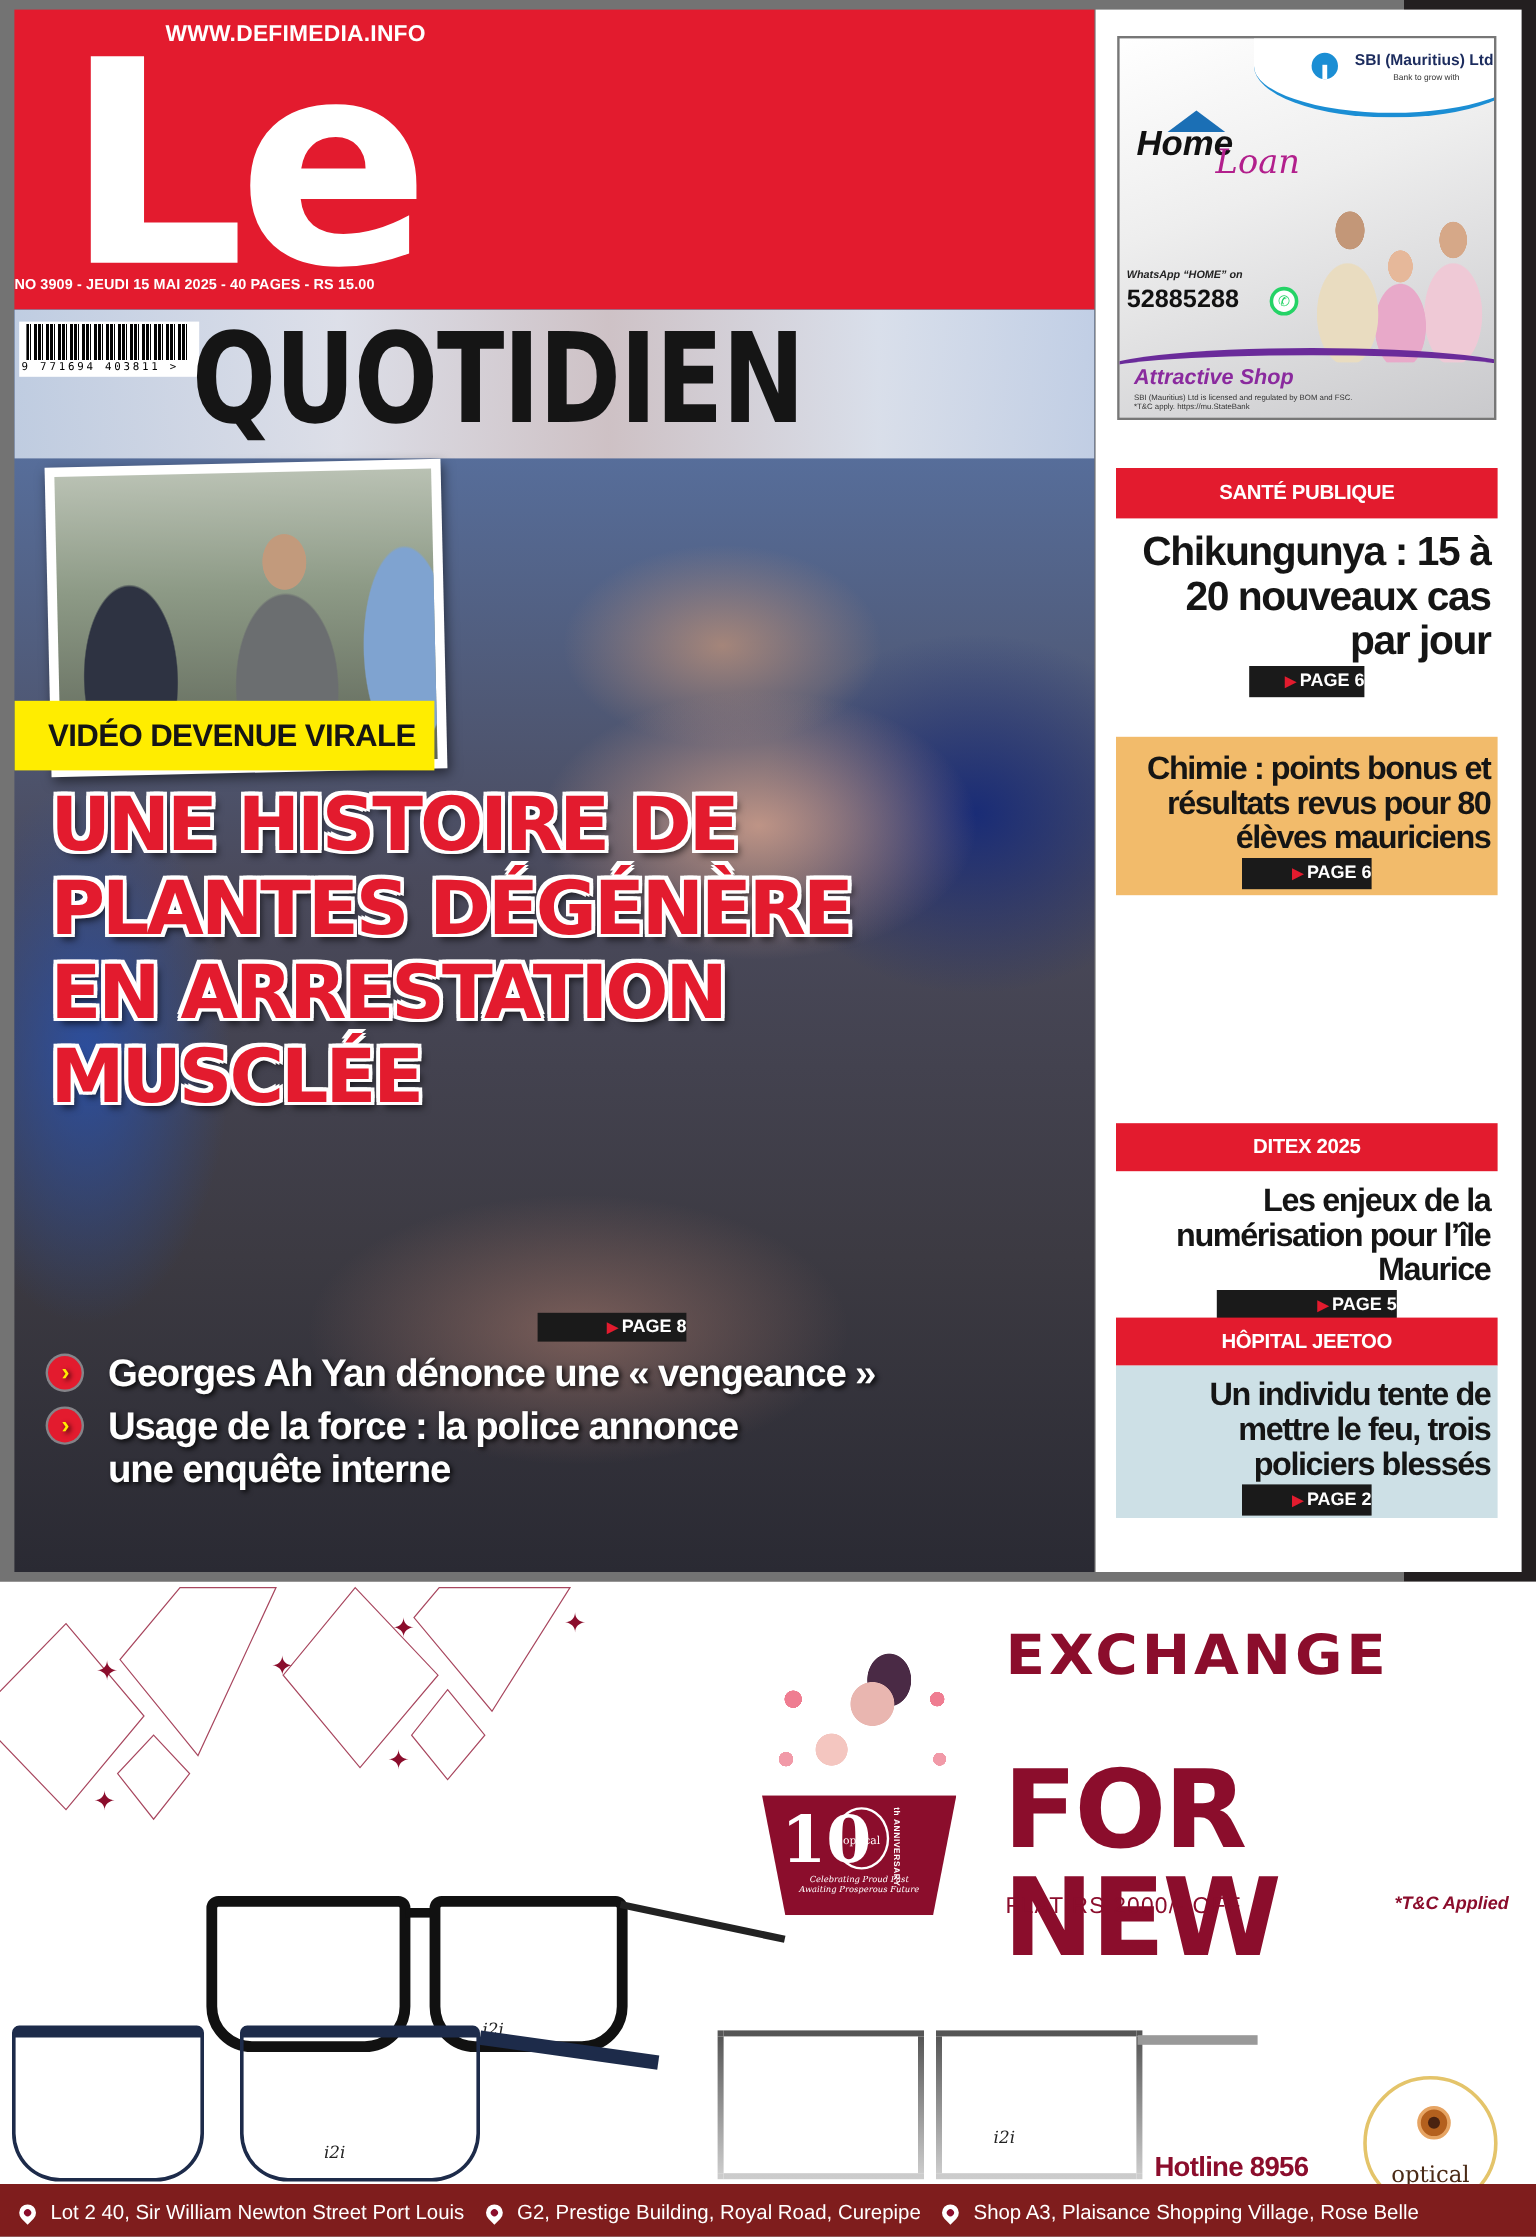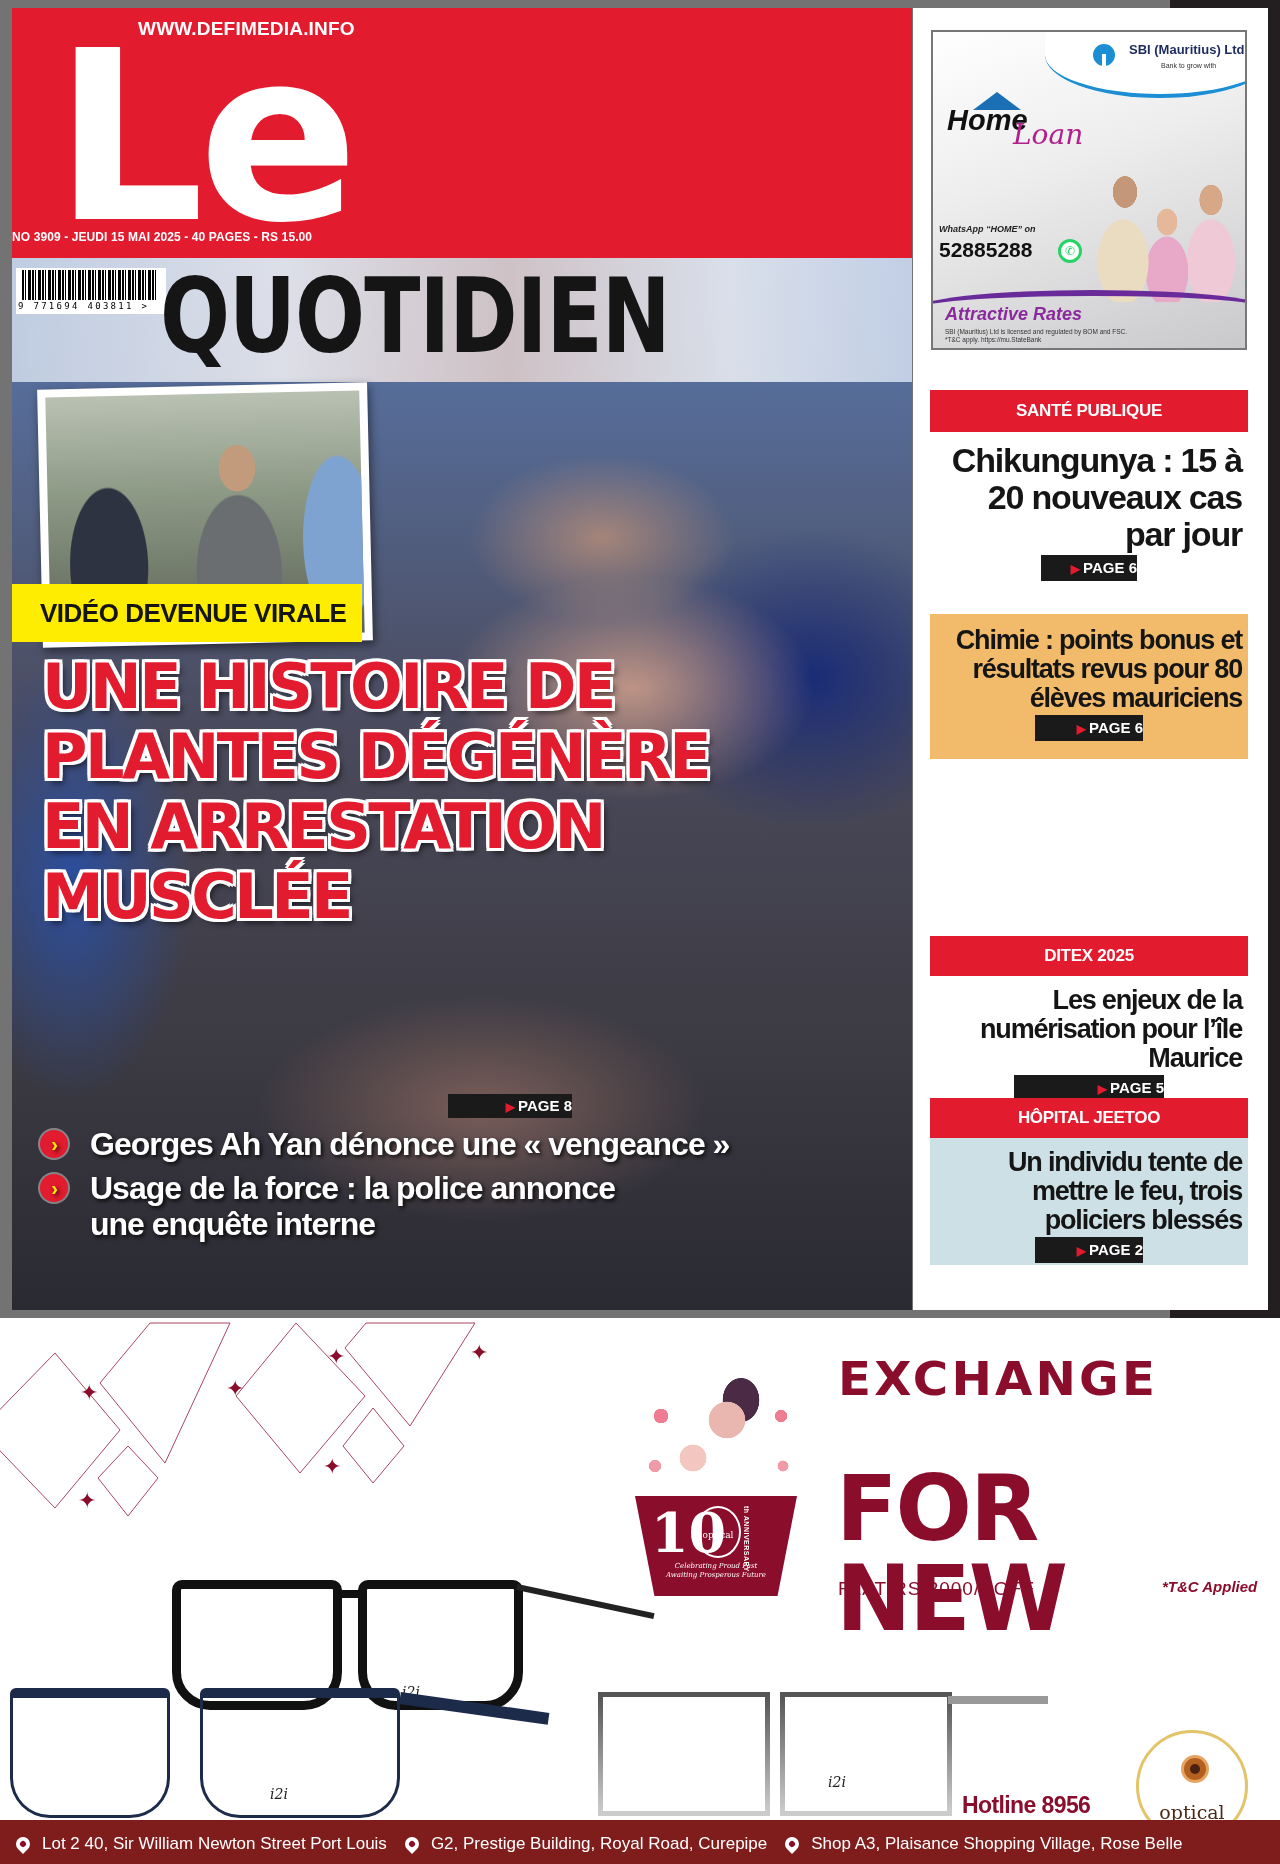--- a/index.html
+++ b/index.html
@@ -90,21 +90,21 @@
   .story-title { color: #151515; font-weight: bold; letter-spacing: -1.2px; text-align: right; }
   .story-tag { margin-top: 2px; }
 
   .story-1 { top: 382px; }
   .story-1 .story-kicker { padding: 10px 8px; }
   .story-1 .story-title { font-size: 34px; line-height: 37px; padding-top: 4px; }
   .story-1 .story-tag { width: 96px; }
 
   .story-2 { top: 606px; }
   .story-2 .story-kicker { padding: 8px 8px 9px; font-size: 17px; line-height: 21px; }
-  .story-2 .story-body { background: #f2bb6b; padding-top: 12px; padding-bottom: 18px; }
+  .story-2 .story-body { background: #f2bb6b; padding-top: 12px; padding-bottom: 5px; }
   .story-2 .story-title { font-size: 27px; line-height: 29px; }
   .story-2 .story-tag { width: 108px; }
 
   .story-3 { top: 928px; }
   .story-3 .story-kicker { padding: 9px 8px; }
   .story-3 .story-title { font-size: 27px; line-height: 29px; padding-top: 4px; }
   .story-3 .story-tag { width: 150px; }
 
   .story-4 { top: 1090px; }
   .story-4 .story-kicker { padding: 9px 8px; }
@@ -232,21 +232,21 @@
       <div class="sbi-name">SBI (Mauritius) Ltd</div>
       <div class="sbi-tagline">Bank to grow with</div>
       <div class="home-roof"></div>
       <div class="home-word">Home</div>
       <div class="loan-word">Loan</div>
       <div class="family"></div>
       <div class="whatsapp-label">WhatsApp “HOME” on</div>
       <div class="whatsapp-number">52885288</div>
       <div class="whatsapp-icon">✆</div>
       <div class="sbi-swoosh"></div>
-      <div class="attractive">Attractive Rates</div>
+      <div class="attractive">Attractive Shop</div>
       <div class="sbi-legal">
         <div>SBI (Mauritius) Ltd is licensed and regulated by BOM and FSC.</div>
         <div>*T&amp;C apply. https://mu.StateBank</div>
       </div>
     </div>
 
     <div class="story story-1">
       <div class="story-kicker">SANTÉ PUBLIQUE</div>
       <div class="story-body">
         <div class="story-title">Chikungunya : 15 à 20 nouveaux cas par jour</div>

